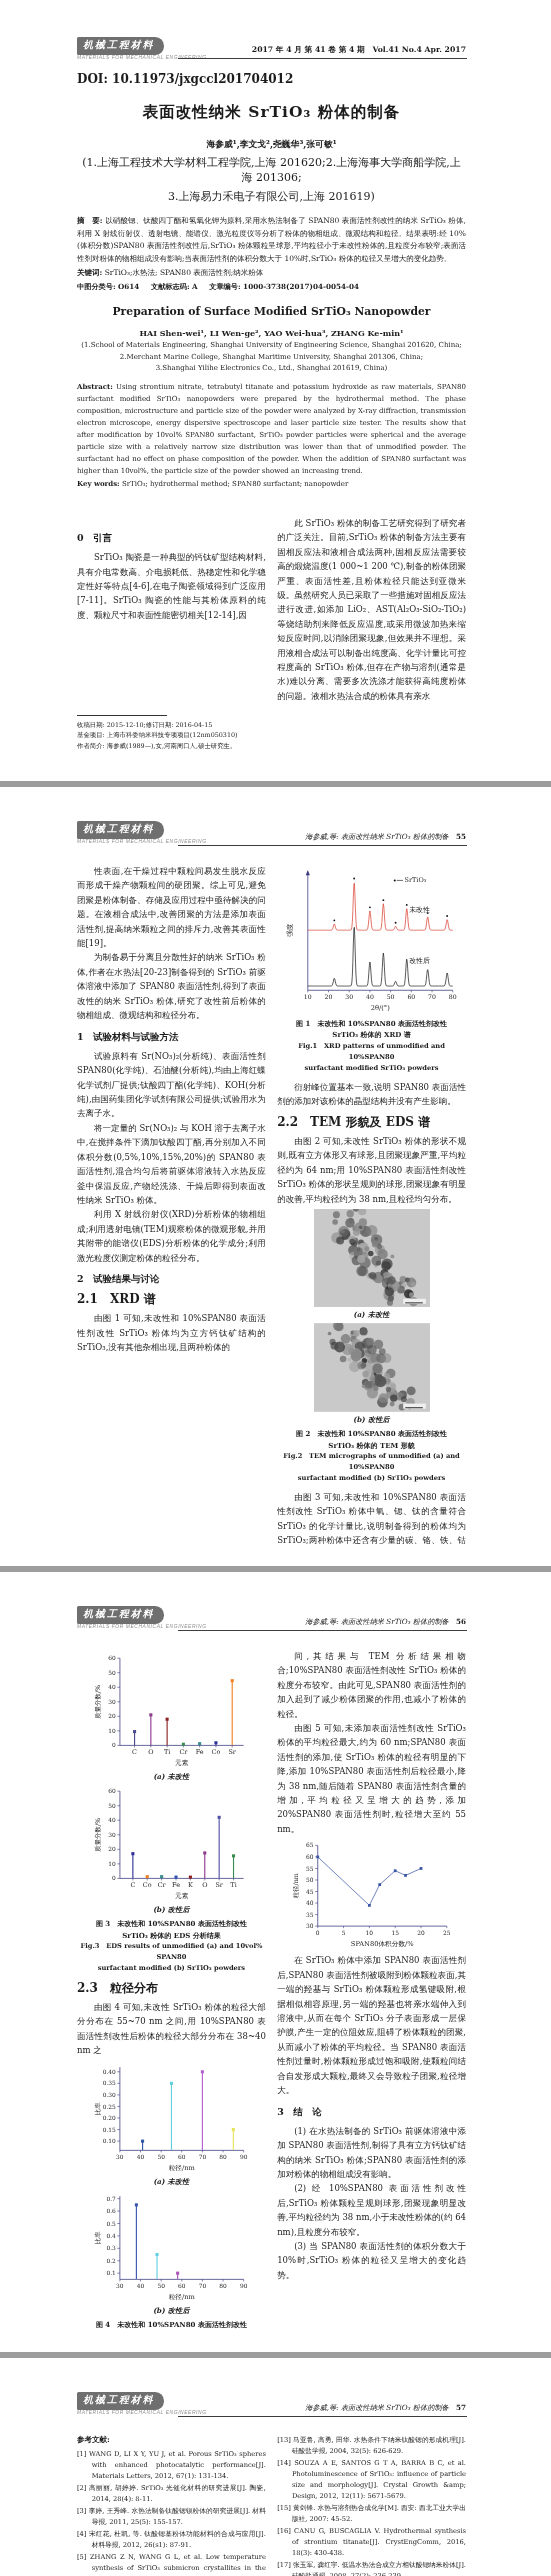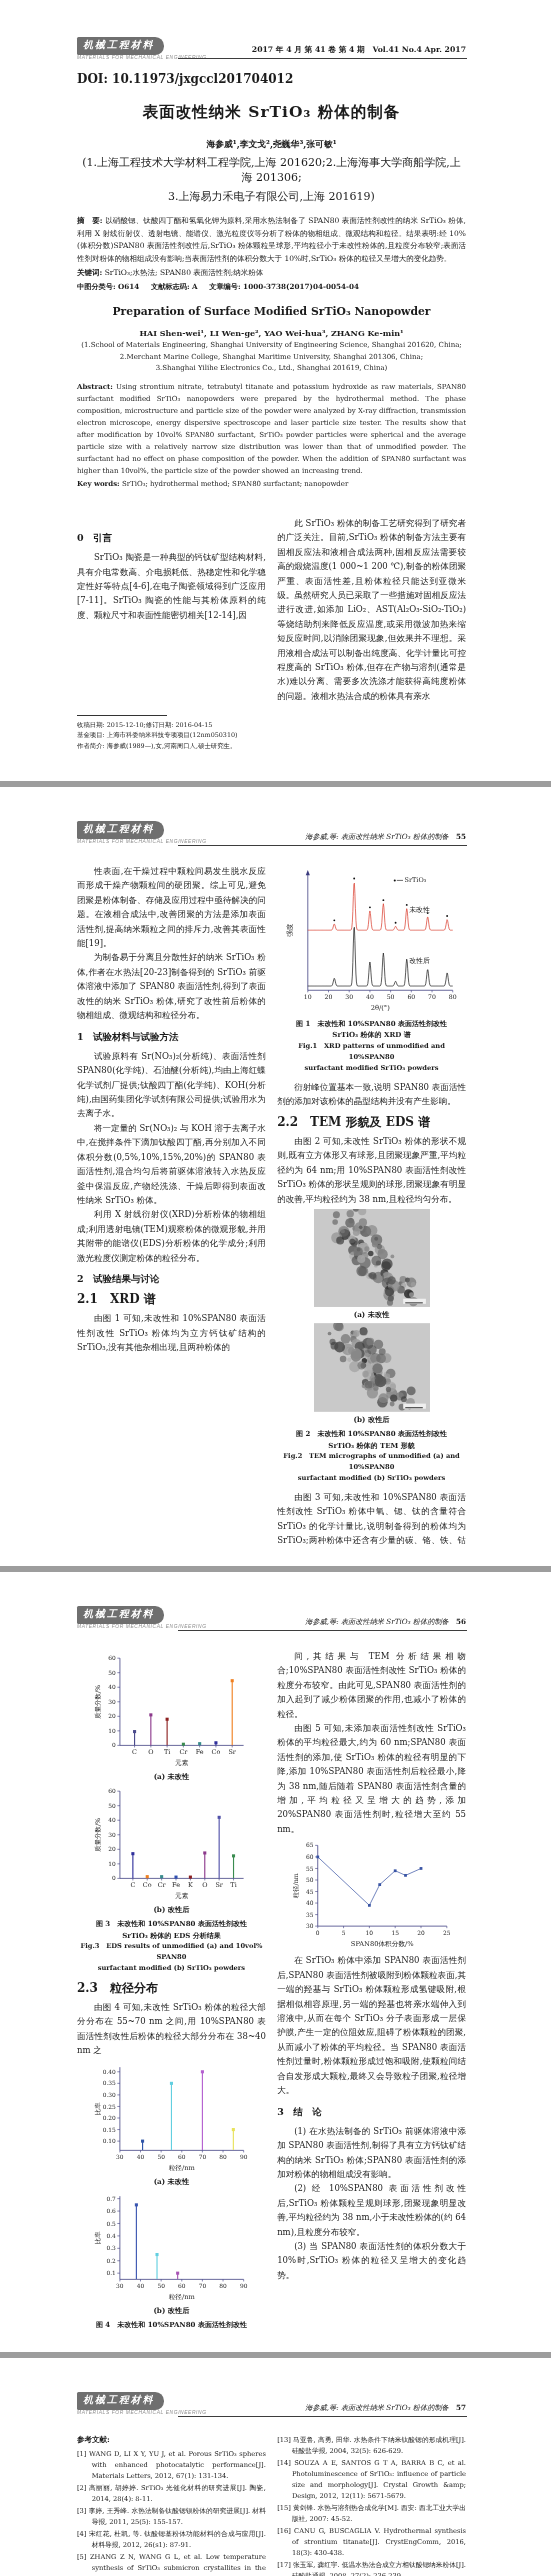--- a/index.html
+++ b/index.html
@@ -35,21 +35,21 @@
   .cols{position:absolute;left:77px;width:389px;display:flex;gap:11.3px;}
   .col{width:190px;overflow:hidden;}
   .col .para{font-size:8.5px;line-height:14.4px;text-indent:2em;text-align:justify;}
   h3.sec{font-size:9.5px;font-weight:bold;margin:8.2px 0 5.2px 0;font-family:"DejaVu Serif",serif;}
   h4.ssec{font-size:12px;font-weight:bold;margin:5.2px 0 3.1px 0;}
   .fnblock{margin-top:auto;}
   .fnrule{width:90px;height:1px;background:#333;margin-bottom:4.1px;}
   .fn{font-size:6.4px;line-height:10.8px;}
   
   .fig{text-align:center;margin:3.1px 0 1px 0;}
-  .figlabel{text-align:center;font-weight:bold;font-size:7.2px;margin:1px 0 3.1px 0;}
+  .figlabel{text-align:center;font-weight:bold;font-size:7.2px;margin:1px 0 3.1px 0;font-style:italic;}
   .cap{margin:2.1px 0 5.2px 0;}
   .cap div{text-align:center;font-weight:bold;font-size:7px;line-height:11.3px;}
   .cap div.en{font-size:6.7px;}
   
   .refhead{font-weight:bold;font-size:7.5px;margin-bottom:4.1px;}
   .ref{font-size:6.7px;line-height:11px;text-align:justify;padding-left:2.2em;text-indent:-2.2em;margin-bottom:1px;}
 </style>
 </head>
 <body>
 

